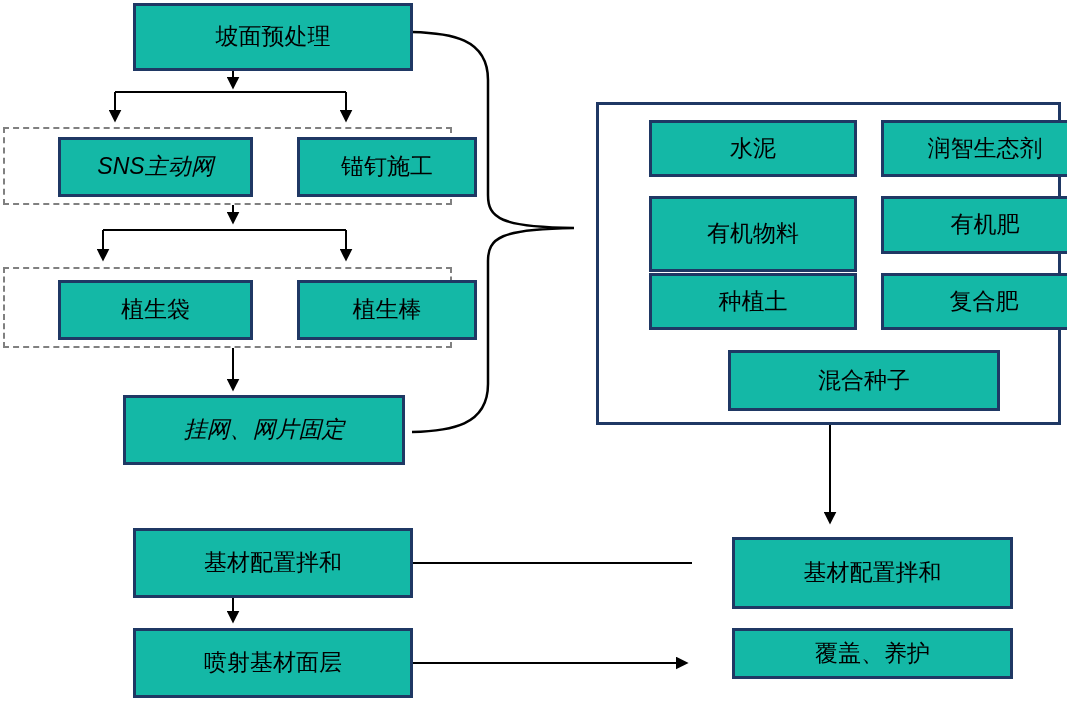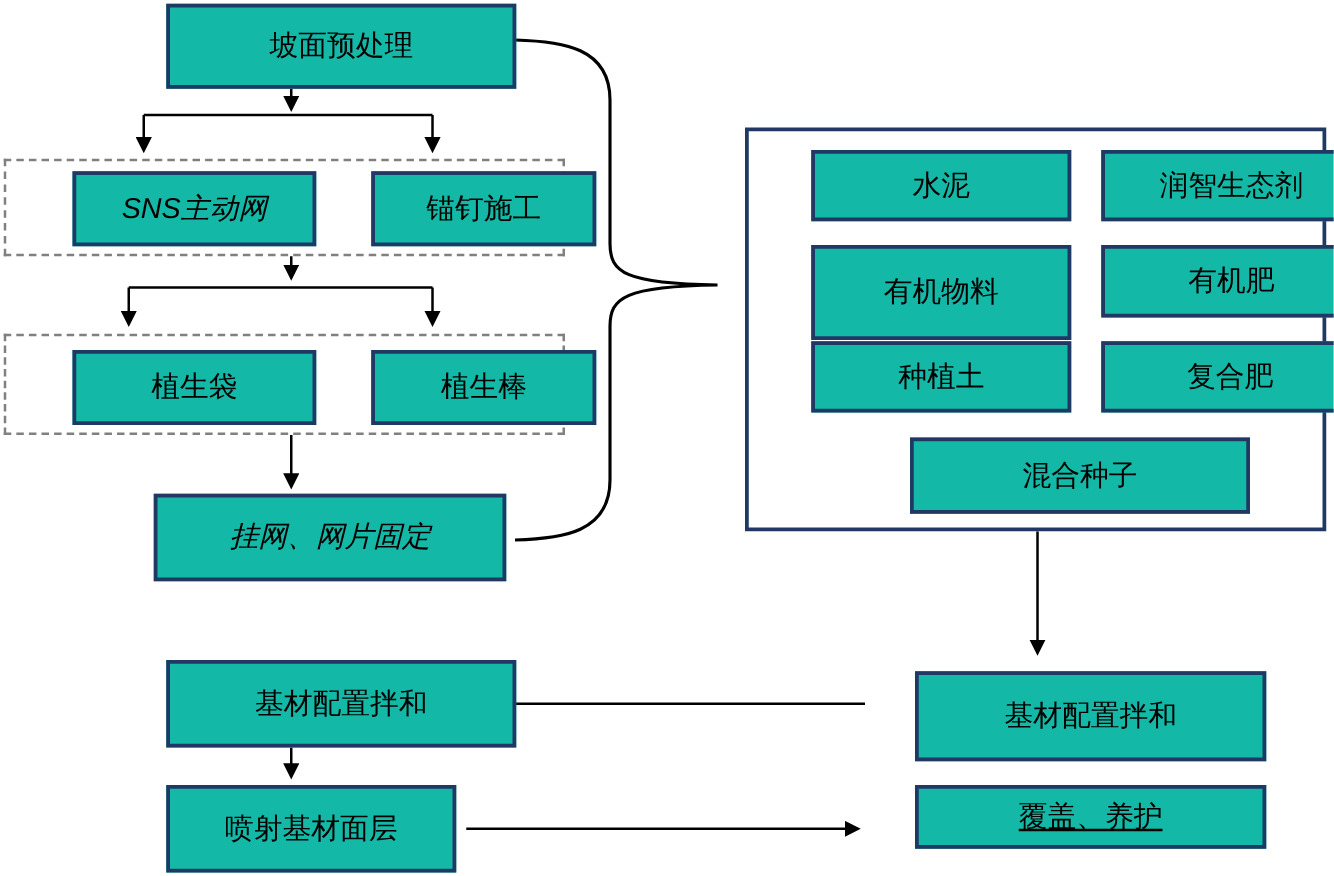--- a/index.html
+++ b/index.html
@@ -113,17 +113,17 @@
   <div class="node" style="left:841px; top:196px; width:208px; height:58px;">有机肥</div>
 
   <div class="node" style="left:841px; top:273px; width:206px; height:57px;">复合肥</div>
 
   <div class="node" style="left:688px; top:350px; width:272px; height:61px;">混合种子</div>
 
   <div class="node" style="left:692px; top:537px; width:281px; height:72px;">基材配置拌和</div>
 
   <div class="node" style="left:93px; top:528px; width:280px; height:70px;">基材配置拌和</div>
 
-  <div class="node" style="left:93px; top:628px; width:232px; height:70px;">喷射基材面层</div>
+  <div class="node" style="left:93px; top:628px; width:280px; height:70px;">喷射基材面层</div>
 
-  <div class="node" style="left:692px; top:628px; width:281px; height:51px;text-decoration:underline;">覆盖、养护</div>
+  <div class="node" style="left:692px; top:628px; width:281px; height:51px;">覆盖、养护</div>
 
 </div>
 
 </body></html>

